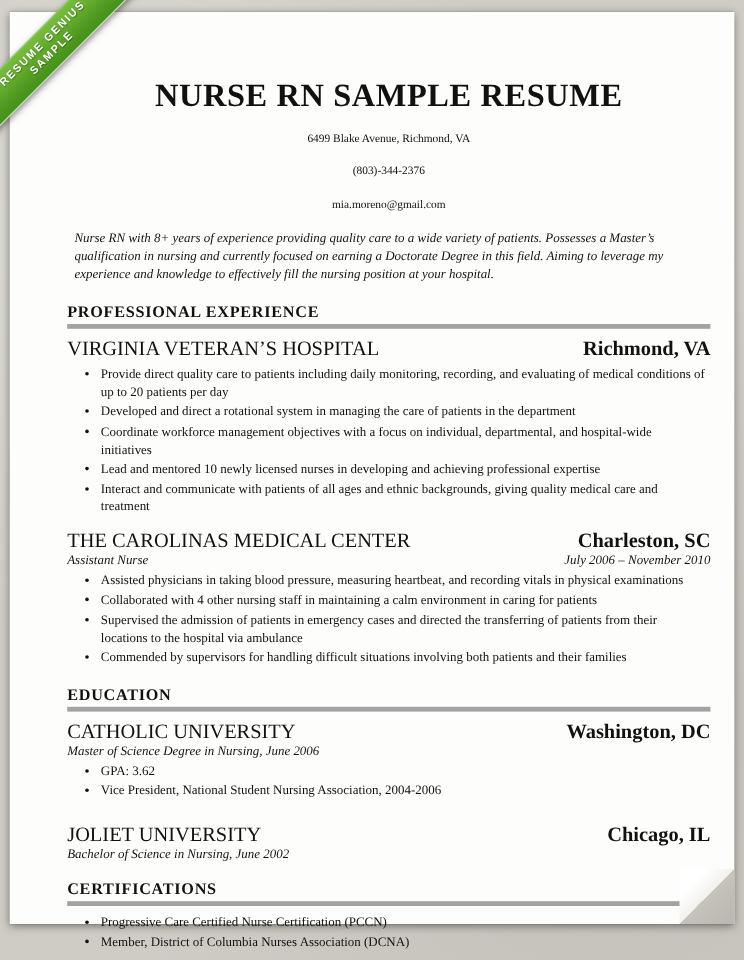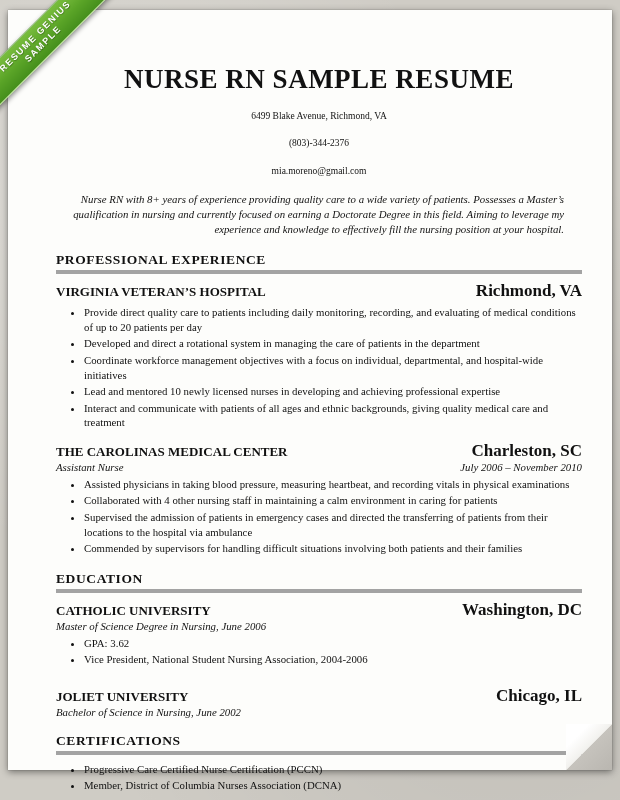--- a/index.html
+++ b/index.html
@@ -14,52 +14,52 @@
     font-family:"Liberation Serif", serif;
     color:#111;
   }
   .page{
     position:absolute;
     left:8px;top:10px;
     width:604px;height:760px;
     background:#fdfdfb;
     box-shadow:0 2px 7px rgba(0,0,0,.45), 0 0 1px rgba(0,0,0,.4);
   }
-  .content{padding:54px 30px 0 48px;}
+  .content{padding:54px 20px 0 48px;}
 
   
   .title{
     margin:0 0 7px 0;
     text-align:center;
     font-size:27px;
     font-weight:bold;
     letter-spacing:.5px;
   }
   .contact{ text-align:center; font-size:9.5px; line-height:1.3; }
   .contact div{margin:15px;}
 
   .summary{
     font-style:italic;
-    text-align:right;
+    text-align:left;
     font-size:10.8px;
     line-height:1.4;
     margin:15px 18px 6px 6px;
   }
 
   
   .section-heading{
     font-size:13.5px;
     font-weight:bold;
     letter-spacing:.6px;
     border-bottom:4px solid #a3a3a3;
     padding-bottom:2px;
     margin:15px 0 7px 0;
   }
   .row{display:flex;justify-content:space-between;align-items:baseline;}
-  .org{font-weight:bold;font-size:13px;}
+  .org{font-weight:normal;font-size:17px;}
   .org-loc{font-weight:bold;font-size:17px;}
   .role{font-style:italic;font-size:10.8px;}
   .role-dates{font-style:italic;font-size:10.8px;}
 
   ul.bullets{
     margin:4px 0 11px 0;
     padding:0 4px 0 28px;
     list-style:disc;
   }
   ul.bullets li{

